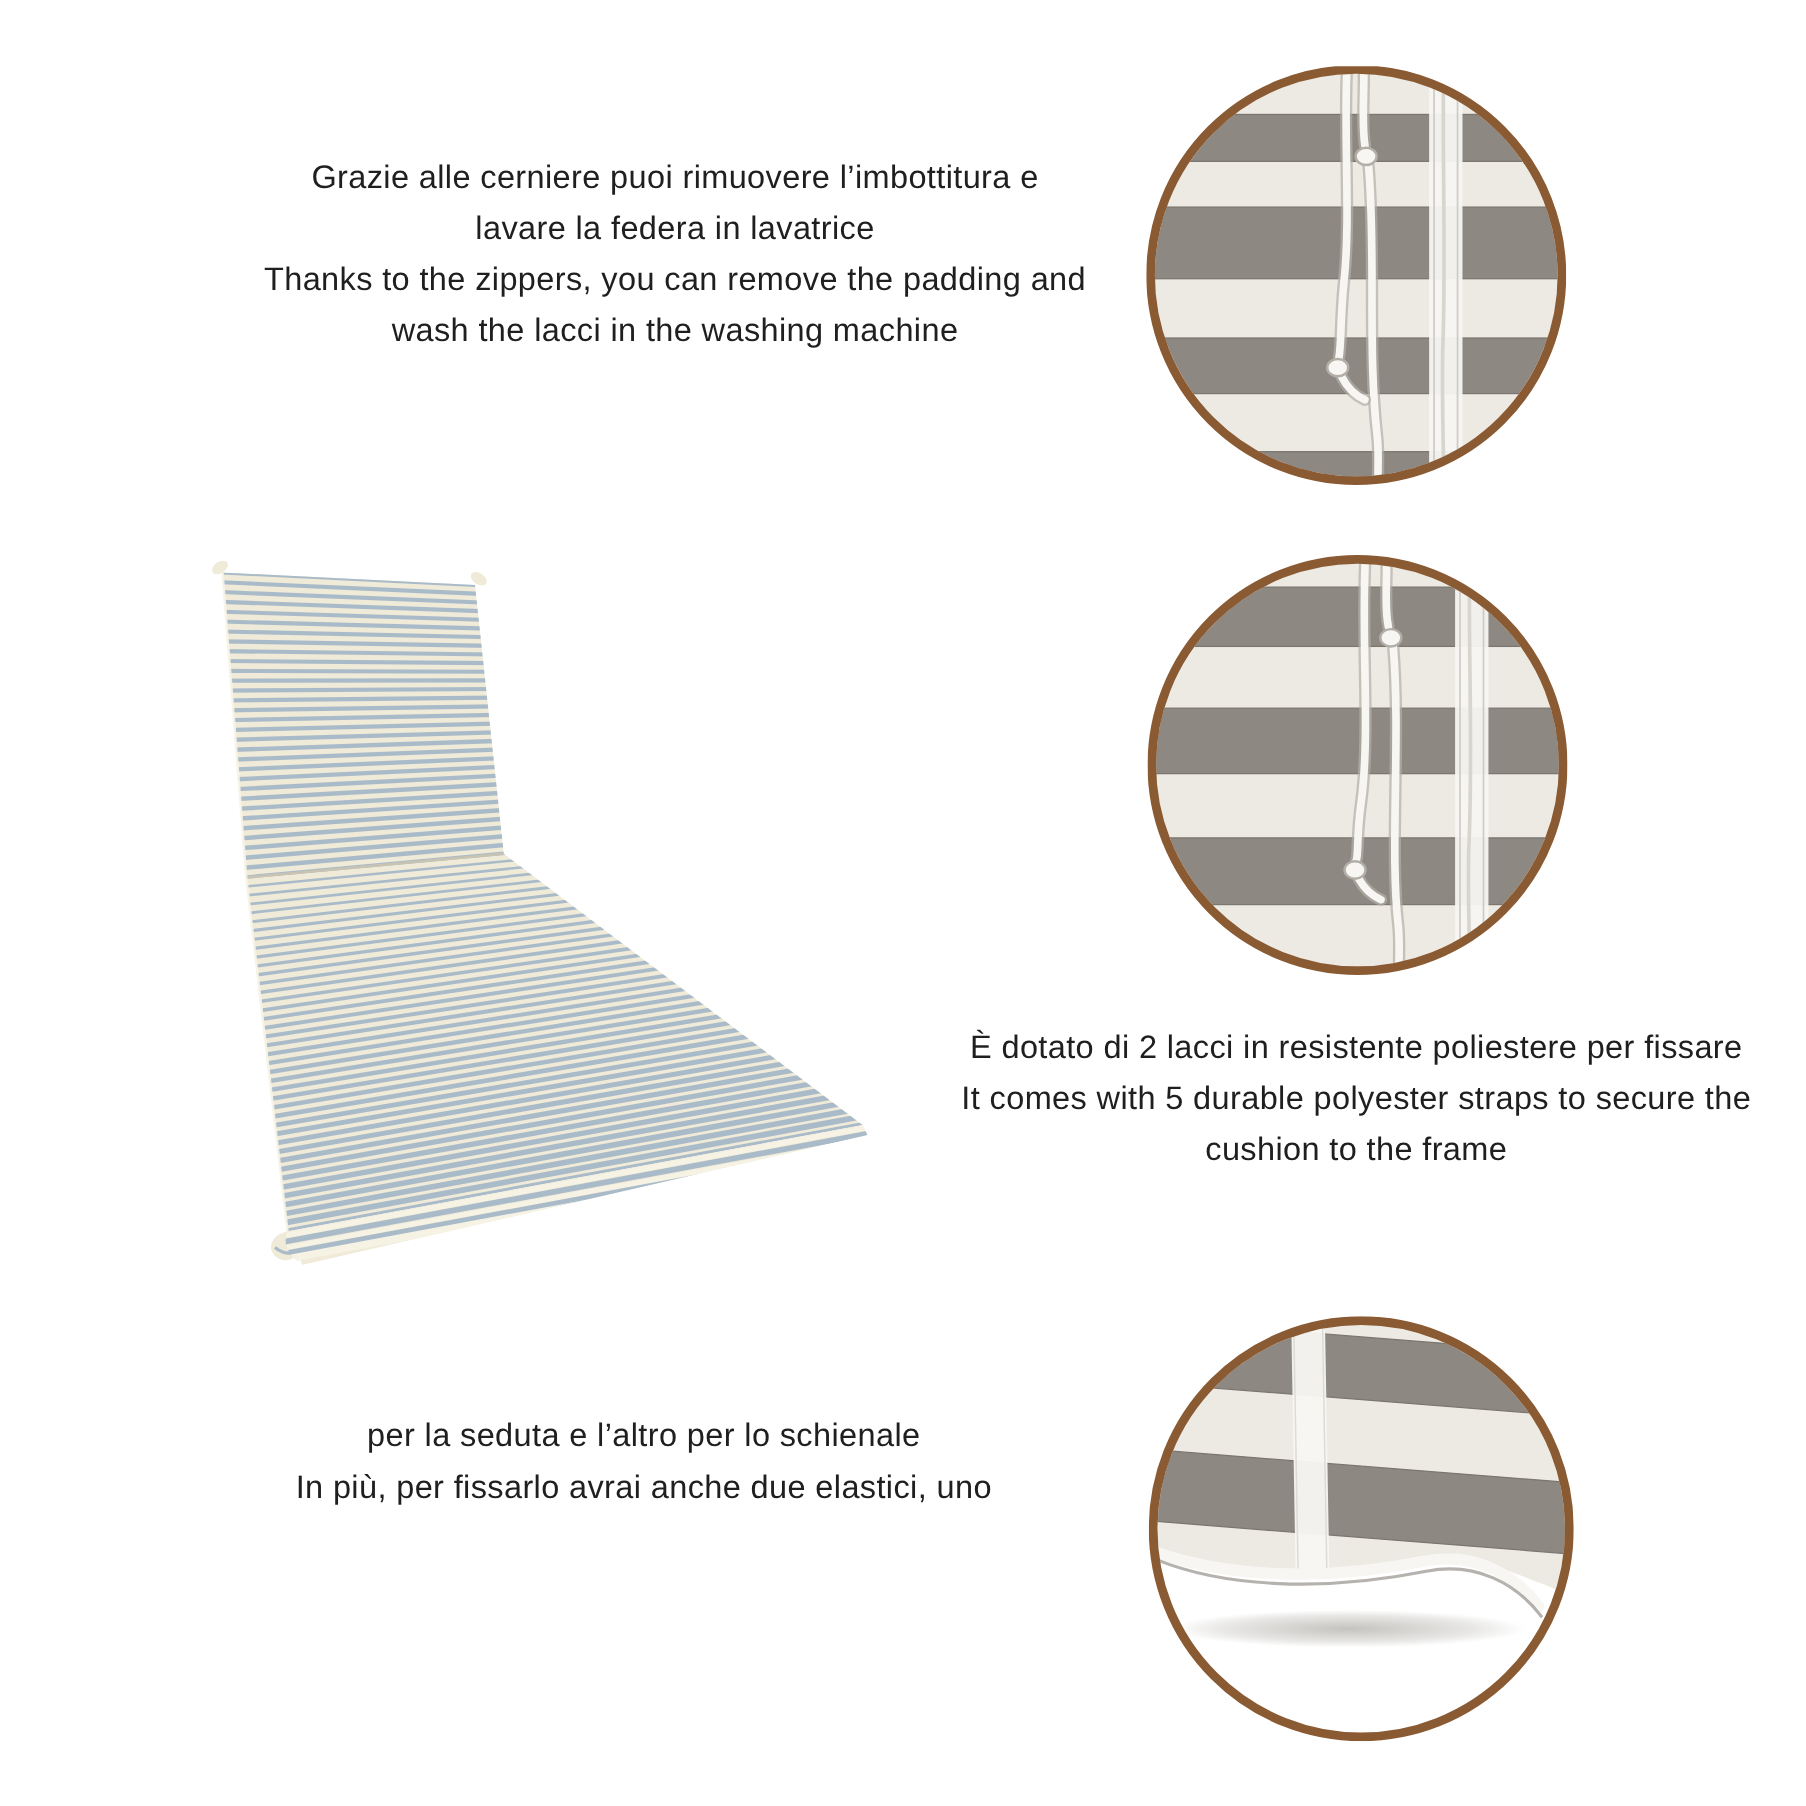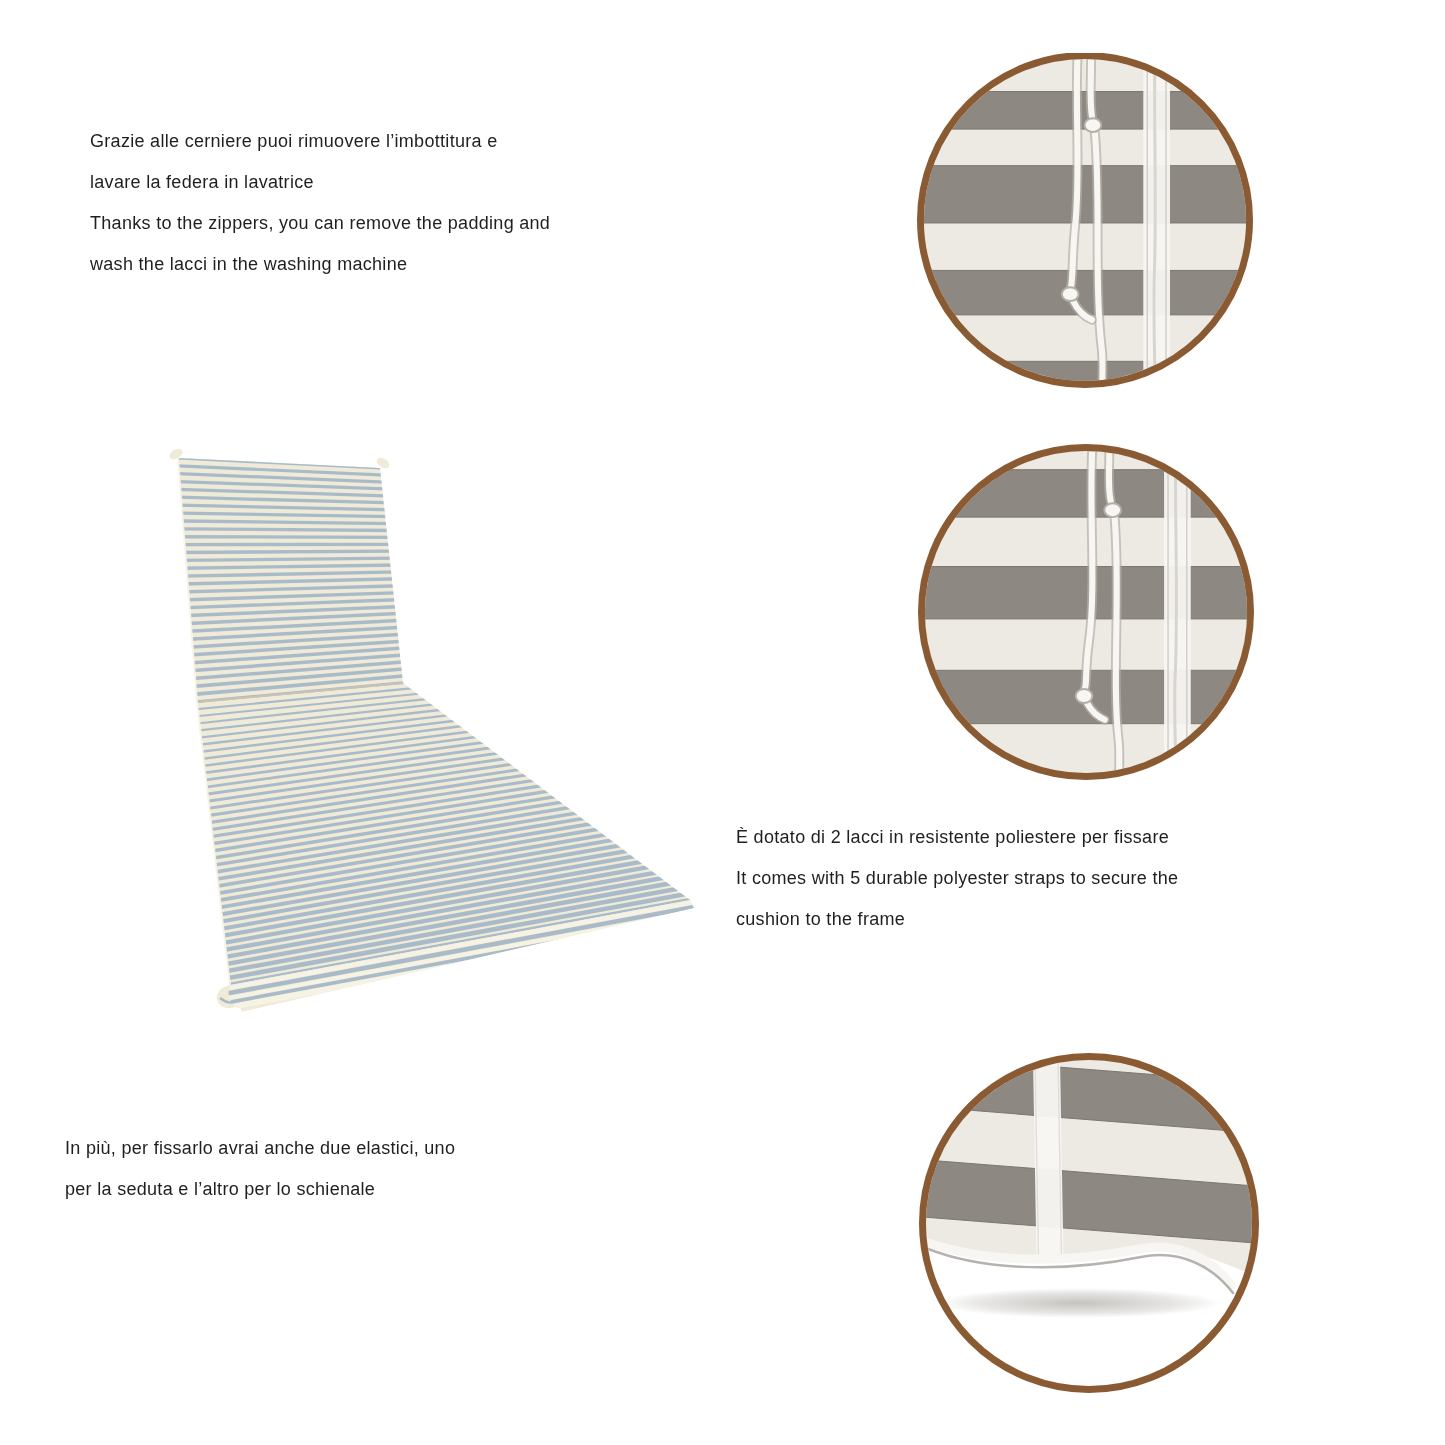--- a/index.html
+++ b/index.html
@@ -4,27 +4,27 @@
 <style>
   :root{
     --background:#ffffff; --text:#1f1f1f; --circle-border:#8a5a33;
     --stripe-grey:#8d8881; --stripe-white:#edeae4;
     --cushion-blue:#a9bbc9; --cushion-cream:#f0ead8;
     --cord-white:#f7f6f2; --cord-shadow:#b3afa7; --shadow-grey:#8c8880;
   }
   html,body{margin:0;padding:0;background:#fff;}
   .canvas{position:relative;width:1445px;height:1445px;background:var(--background);
           font-family:"Liberation Sans",sans-serif;color:var(--text);overflow:hidden;}
-  .text-block{position:absolute;text-align:left;font-size:18px;line-height:41px;
+  .text-block{position:absolute;text-align:center;font-size:26px;line-height:41px;
               font-weight:300;letter-spacing:.3px;}
   .text-block p{margin:0;}
   .text-block p + p{}
   .line{display:block;white-space:nowrap;}
   .tb-top{left:90px;top:121px;width:900px;}
-  .tb-mid{left:736px;top:817px;width:660px;}
+  .tb-mid{left:755px;top:817px;width:660px;}
   .tb-bottom{left:65px;top:1128px;width:900px;}
   .product{position:absolute;left:150px;top:440px;}
   .detail{position:absolute;}
   .c1{left:917px;top:53px;}
   .c2{left:918px;top:444px;}
   .c3{left:919px;top:1053px;}
   svg{display:block;}
   .white-base{fill:var(--stripe-white);}
   .grey-band{fill:var(--stripe-grey);stroke:#7b766f;stroke-width:1;}
   .zip-col{fill:var(--cord-white);opacity:.95;}
@@ -65,22 +65,22 @@
       <span class="line">È dotato di 2 lacci in resistente poliestere per fissare</span>
     </p>
     <p>
       <span class="line">It comes with 5 durable polyester straps to secure the</span>
       <span class="line">cushion to the frame</span>
     </p>
   </section>
 
   <section class="text-block tb-bottom">
     <p>
+      <span class="line">per la seduta e l’altro per lo schienale</span>
       <span class="line">In più, per fissarlo avrai anche due elastici, uno</span>
-      <span class="line">per la seduta e l’altro per lo schienale</span>
     </p>
   </section>
 
   <svg class="product" role="img" width="560" height="600" viewBox="0 0 560 600" aria-label="Sun lounger cushion with thin light-blue and cream stripes and upright backrest">
     <defs>
       <clipPath id="backClip">
           <polygon points="28,18 230,28 253,243 47,262"></polygon>
         </clipPath>
       <clipPath id="seatClip">
           <polygon points="47,262 253,243 540,460 80,545"></polygon>

